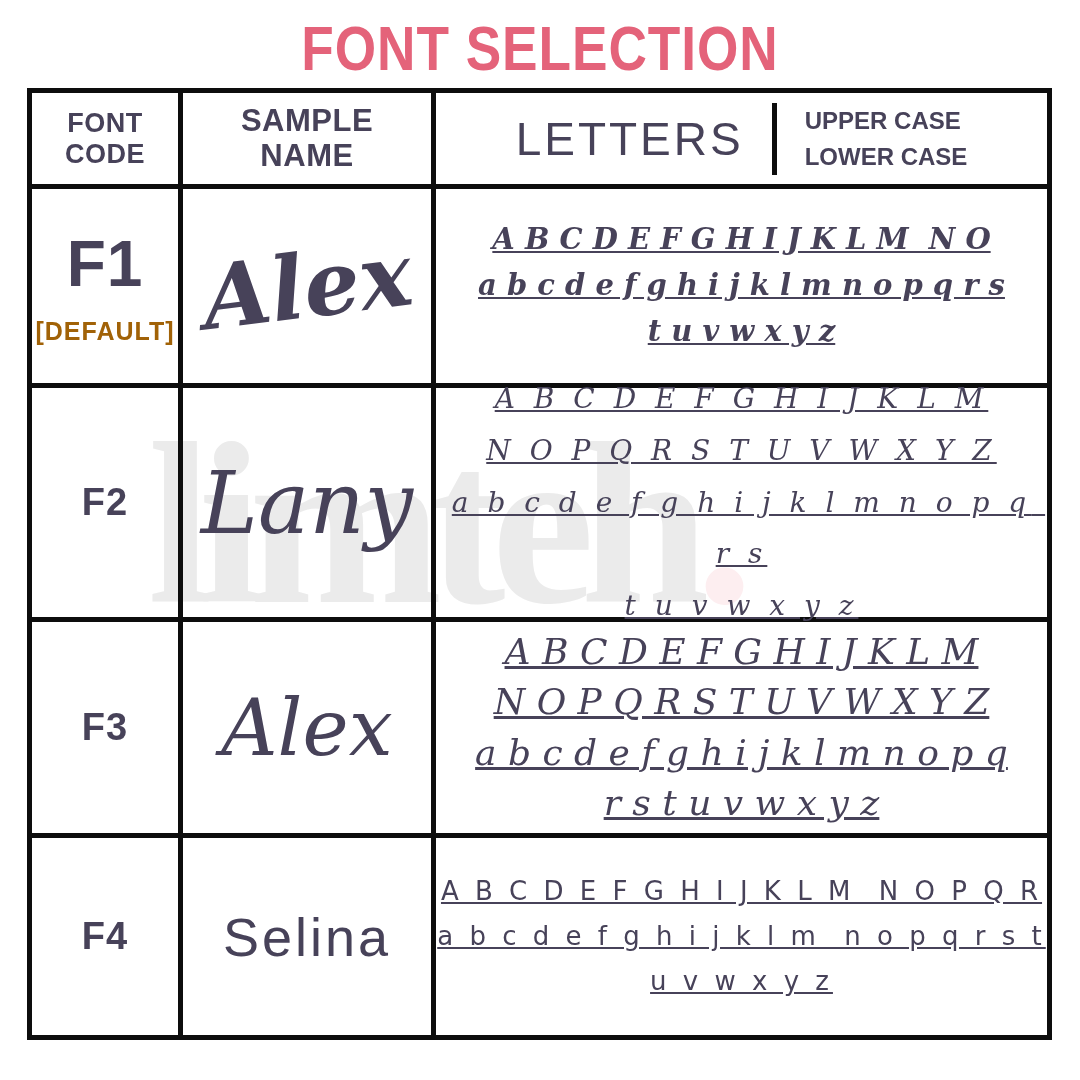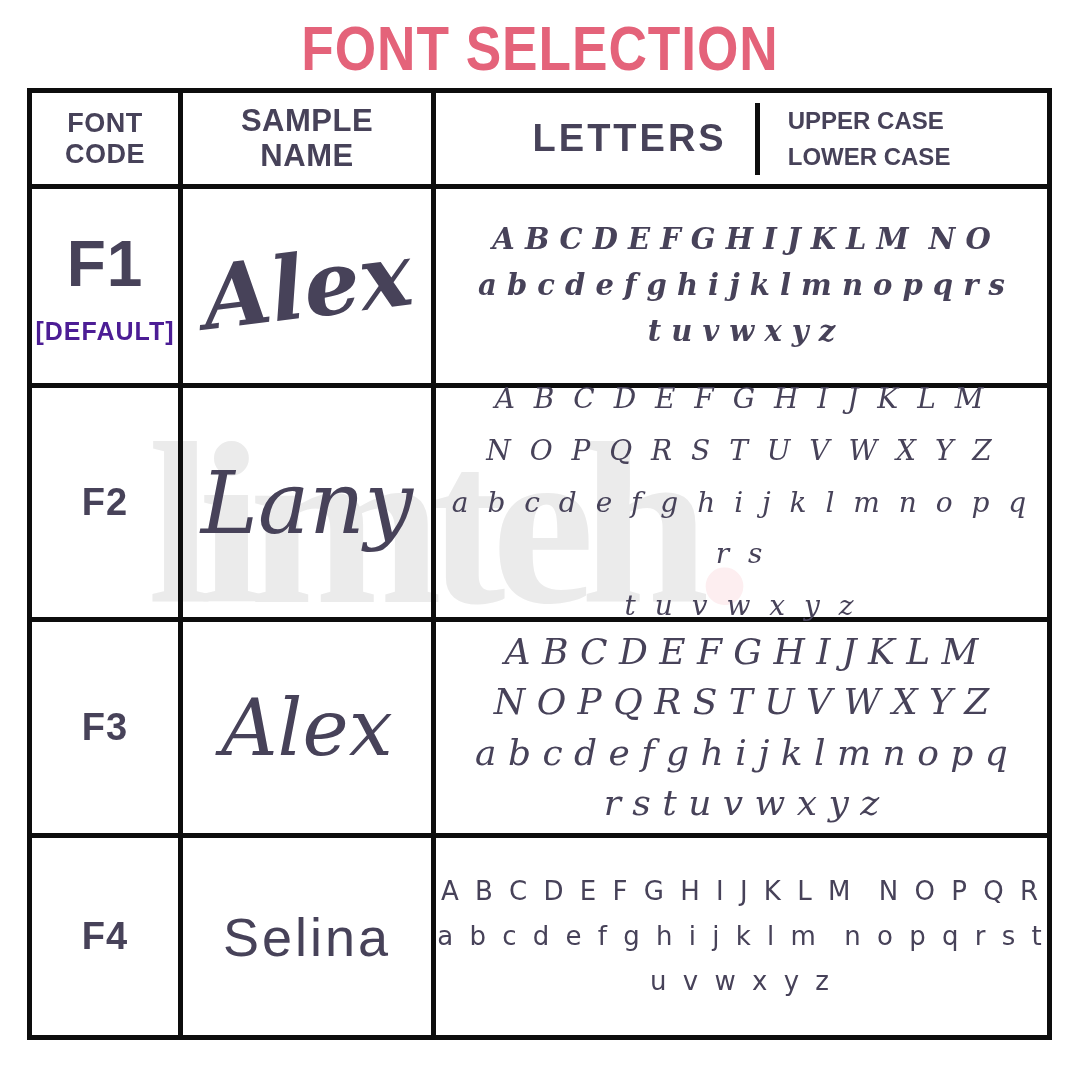--- a/index.html
+++ b/index.html
@@ -26,39 +26,39 @@
     display:flex;align-items:center;justify-content:center;flex-direction:column;
     color:#474259;background:transparent;}
   .cell.last-col{border-right:none;}
   .cell.last-row{border-bottom:none;}
 
   
   .hdr{font-weight:bold;text-align:center;}
   .hdr-code{font-size:27px;line-height:1.12;letter-spacing:.5px;width:86px;}
   .hdr-name{font-size:31px;line-height:1.12;letter-spacing:.5px;width:160px;}
   .hdr-letters-wrap{flex-direction:row;gap:28px;}
-  .hdr-letters{font-size:38px;font-weight:bold;letter-spacing:3px;}
+  .hdr-letters{font-size:46px;font-weight:normal;letter-spacing:3px;}
   .case-divider{width:5px;height:72px;background:#0d0d0d;}
   .hdr-case{font-size:24px;font-weight:bold;line-height:1.5;text-align:left;}
 
   
   .code{font-weight:900;font-size:38px;letter-spacing:1px;}
   .code-f1{font-size:64px;}
-  .badge{margin-top:16px;color:#4c1d95;font-weight:bold;font-size:25px;letter-spacing:1px;}
+  .badge{margin-top:16px;color:#a16207;font-weight:bold;font-size:25px;letter-spacing:1px;}
 
   
   .name-f1{font-family:"DejaVu Serif",serif;font-style:italic;font-weight:bold;
     font-size:88px;transform:rotate(-7deg);}
   .name-f2{font-family:"DejaVu Serif",serif;font-style:italic;font-size:86px;}
   .name-f3{font-family:"DejaVu Serif",serif;font-style:italic;font-size:78px;}
   .name-f4{font-family:Liberation Sans, sans-serif;font-size:54px;letter-spacing:3px;}
 
   
   .letters{justify-content:center;}
-  .letters .line{display:block;text-align:center;white-space:pre-wrap;}
+  .letters .line{display:block;text-align:center;white-space:pre-wrap;text-decoration:underline;}
   .let-f1 .line{font-family:"DejaVu Serif",serif;font-style:italic;font-weight:bold;
     font-size:29px;line-height:1.58;}
   .let-f2 .line{font-family:"DejaVu Serif",serif;font-style:italic;
     font-size:28px;letter-spacing:5px;line-height:1.85;}
   .let-f3 .line{font-family:"DejaVu Serif",serif;font-style:italic;
     font-size:36px;line-height:1.4;}
   .let-f4 .line{font-family:"DejaVu Sans",sans-serif;
     font-size:26px;letter-spacing:4px;line-height:1.72;}
 </style>
 </head>

